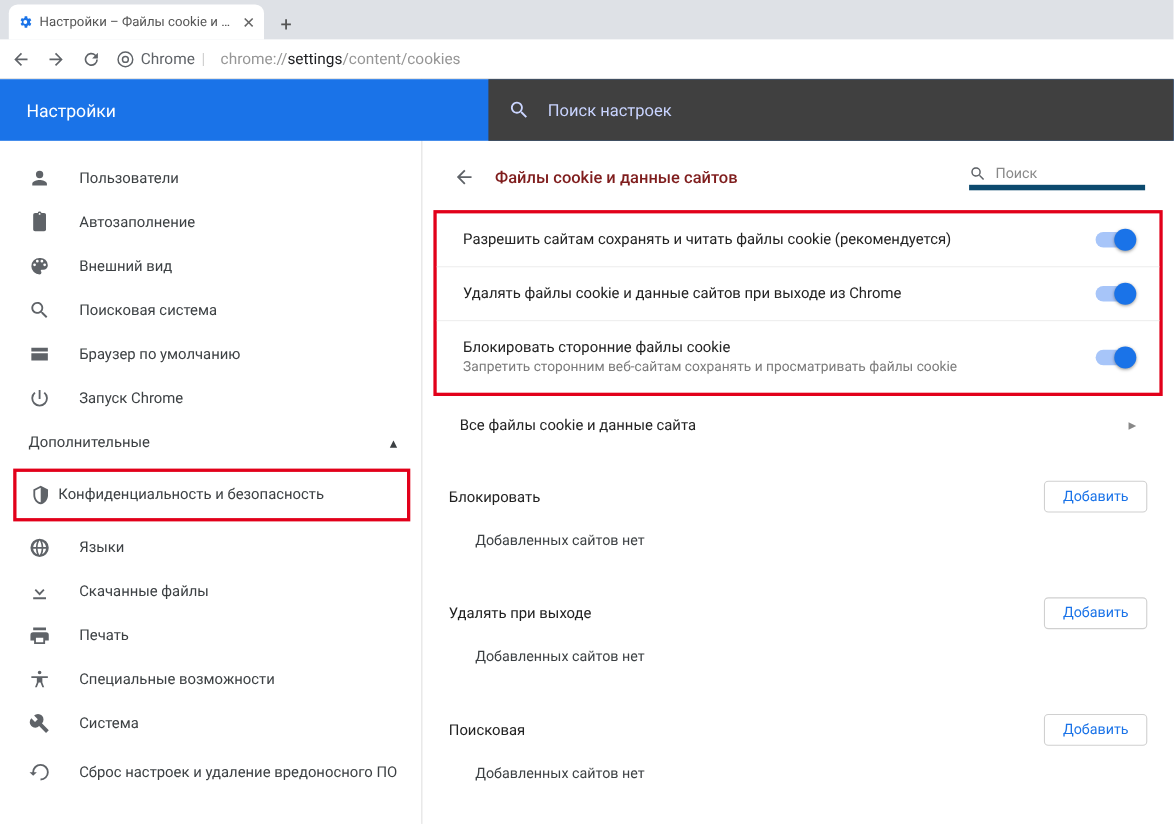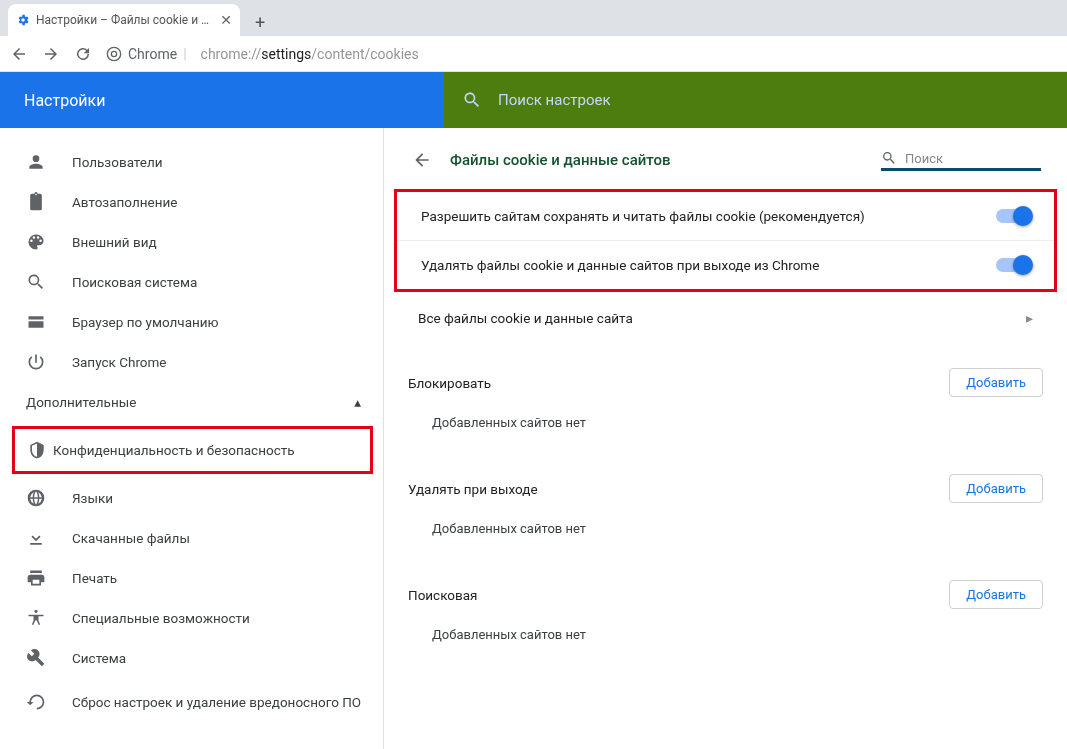--- a/index.html
+++ b/index.html
@@ -17,40 +17,40 @@
   .nav-icon { width: 18px; height: 18px; color: #5f6368; display:flex;align-items:center;justify-content:center; }
   .chrome-chip { display:flex; align-items:center; gap:6px; color:#5f6368; font-size:14px; }
   .chrome-chip .sep { color:#cfcfcf; }
   .url { font-size: 14px; color:#969696; }
   .url .dark { color:#202124; }
 
   
   .app { display:flex; height: calc(749px - 72px); }
   .header { position:absolute; left:0; top:72px; right:0; height:56px; background:#1a73e8; color:#fff; display:flex; align-items:center; z-index:5;}
   .header .htitle { width:444px; padding-left:24px; font-size:16px; }
-  .header .searchwrap { flex:1; height:100%; display:flex; align-items:center; background:#4d7c0f; padding-left:18px; gap:16px; }
+  .header .searchwrap { flex:1; height:100%; display:flex; align-items:center; background:#404040; padding-left:18px; gap:16px; }
   .header input { background:transparent; border:none; outline:none; color:#cbd5ff; font-size:15px; width:500px; }
   .header input::placeholder { color:#c9d4ff; }
 
   .sidebar { width:384px; padding-top:56px; border-right:1px solid #e0e0e0; overflow:hidden; }
   .side-list { padding-top:14px; }
   .side-item { height:40px; display:flex; align-items:center; padding-left:26px; gap:26px; color:#5f6368; font-size:13.5px; cursor:pointer; }
   .side-item .lbl { color:#3c4043; }
   .side-adv { height:40px; display:flex; align-items:center; justify-content:space-between; padding:0 22px 0 26px; color:#3c4043; font-size:13.5px; }
   .side-item.two { height:48px; }
   .side-item.two .lbl { line-height:1.2; }
   .side-item.boxed { border:3px solid #e2001a; margin:4px 10px 4px 12px; padding-left:12px; gap:6px; }
 
   .side-icon { width:20px; height:20px; fill:#5f6368; color:#5f6368; flex:0 0 20px; display:flex;align-items:center;justify-content:center;}
 
   .content { flex:1; padding-top:56px; overflow:auto; }
   .page-head { display:flex; align-items:center; padding:20px 26px 18px 28px; gap:18px; }
-  .page-head .pt { font-size:15px; font-weight:500; color:#14532d; flex:1; }
+  .page-head .pt { font-size:15px; font-weight:500; color:#7f1d1d; flex:1; }
   .page-head .back { width:20px; height:20px; color:#5f6368; }
-  .search-mini { display:flex; align-items:center; gap:8px; border-bottom:3px solid #0c4a6e; padding:2px 0; width:160px; }
+  .search-mini { display:flex; align-items:center; gap:8px; border-bottom:5px solid #0c4a6e; padding:2px 0; width:160px; }
   .search-mini input { border:none; outline:none; font-size:13px; width:120px; color:#5f6368; }
   .search-mini input::placeholder{color:#888;}
 
   .boxed-group { border:3px solid #e2001a; margin:0 10px; }
   .setting-row { padding:16px 24px; display:flex; align-items:center; border-top:1px solid #eee; gap:8px; }
   .boxed-group .setting-row:first-child { border-top:none; }
   .setting-row .txt { flex:1; }
   .setting-row .main { font-size:13.5px; color:#222; }
   .setting-row .sub { font-size:12.5px; color:#7a7a7a; margin-top:2px; }
 
@@ -261,20 +261,29 @@
           </div>
       </div>
       <div class="setting-row">
         <div class="txt">
             <div class="main">Удалять файлы cookie и данные сайтов при выходе из Chrome</div>
           </div>
         <div class="toggle on">
             <div class="knob"></div>
           </div>
       </div>
+      <div class="setting-row">
+        <div class="txt">
+          <div class="main">Блокировать сторонние файлы cookie</div>
+          <div class="sub">Запретить сторонним веб-сайтам сохранять и просматривать файлы cookie</div>
+        </div>
+        <div class="toggle on">
+            <div class="knob"></div>
+          </div>
+      </div>
     </div>
 
     <div class="link-row" style="border-top:none;margin:0 10px;">
       <span>Все файлы cookie и данные сайта</span>
       <span class="chev">▸</span>
     </div>
 
     <div class="section">
       <span class="stitle">Блокировать</span>
       <button class="btn-outline">Добавить</button>

